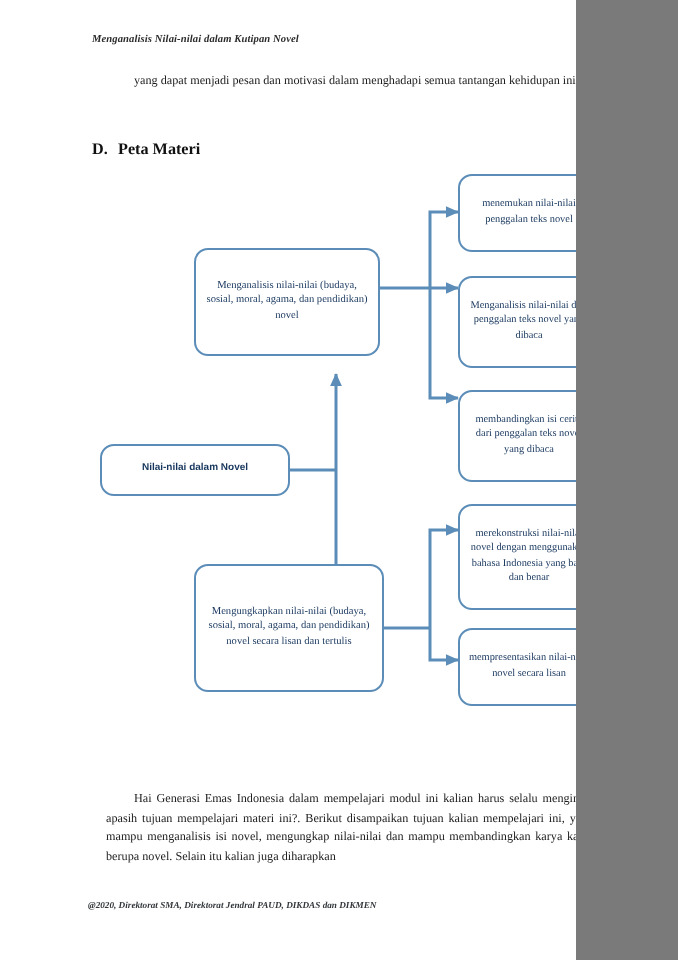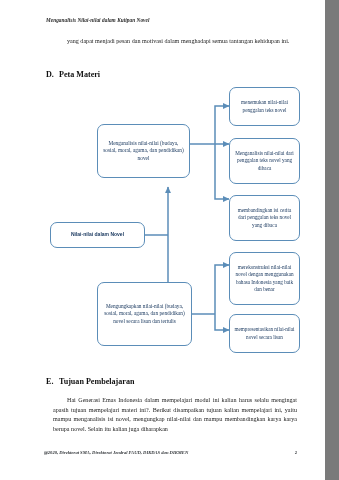--- a/index.html
+++ b/index.html
@@ -5,21 +5,21 @@
   html, body {
     margin: 0;
     padding: 0;
     background: #7a7a7a;
   }
   body {
     font-family: "Liberation Serif", "DejaVu Serif", serif;
   }
   .page {
     position: relative;
-    width: 325px;
+    width: 288px;
     height: 480px;
     background: #ffffff;
     overflow: hidden;
     box-sizing: border-box;
   }
   .running-head {
     position: absolute;
     left: 46px;
     top: 17px;
     font-style: italic;
@@ -171,23 +171,20 @@
 
     <div class="node" style="left:229px; top:5px; width:71px; height:39px;">menemukan nilai-nilai penggalan teks novel</div>
     <div class="node" style="left:229px; top:56px; width:71px; height:46px;">Menganalisis nilai-nilai dari penggalan teks novel yang dibaca</div>
     <div class="node" style="left:229px; top:113px; width:71px; height:46px;">membandingkan isi cerita dari penggalan teks novel yang dibaca</div>
 
     <div class="node" style="left:229px; top:170px; width:71px; height:53px;">merekonstruksi nilai-nilai novel dengan menggunakan bahasa Indonesia yang baik dan benar</div>
     <div class="node" style="left:229px; top:232px; width:71px; height:39px;">mempresentasikan nilai-nilai novel secara lisan</div>
 
   </div>
 
-  <div class="section-head" id="head-tujuan">
-    <span class="sec-letter">E.</span><span>Tujuan Pembelajaran</span>
-  </div>
 
   <div class="tujuan-par">Hai Generasi Emas Indonesia dalam mempelajari modul ini kalian harus selalu mengingat apasih tujuan mempelajari materi ini?. Berikut disampaikan tujuan kalian mempelajari ini, yaitu mampu menganalisis isi novel, mengungkap nilai-nilai dan mampu membandingkan karya karya berupa novel. Selain itu kalian juga diharapkan</div>
 
   <div class="footer-line">
     <span>@2020, Direktorat SMA, Direktorat Jendral PAUD, DIKDAS dan DIKMEN</span>
     <span class="footer-page">2</span>
   </div>
 
 </div>
 

